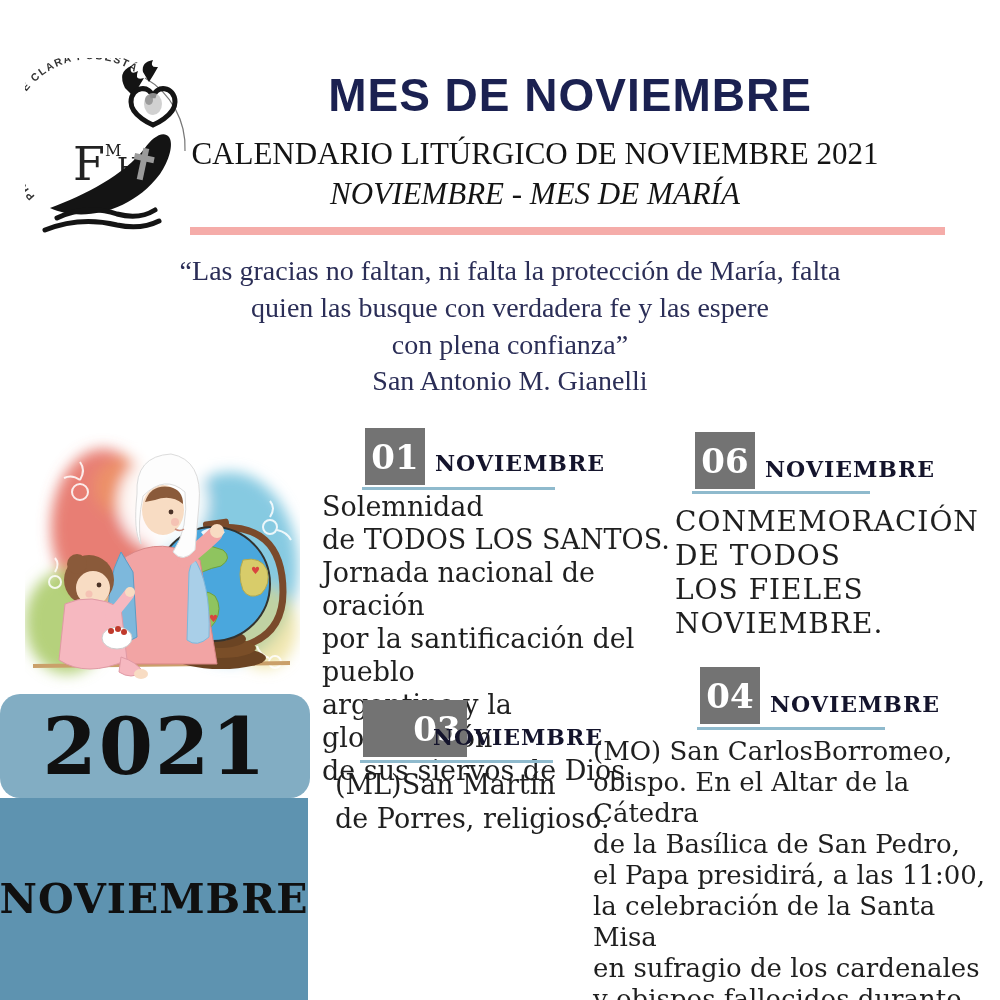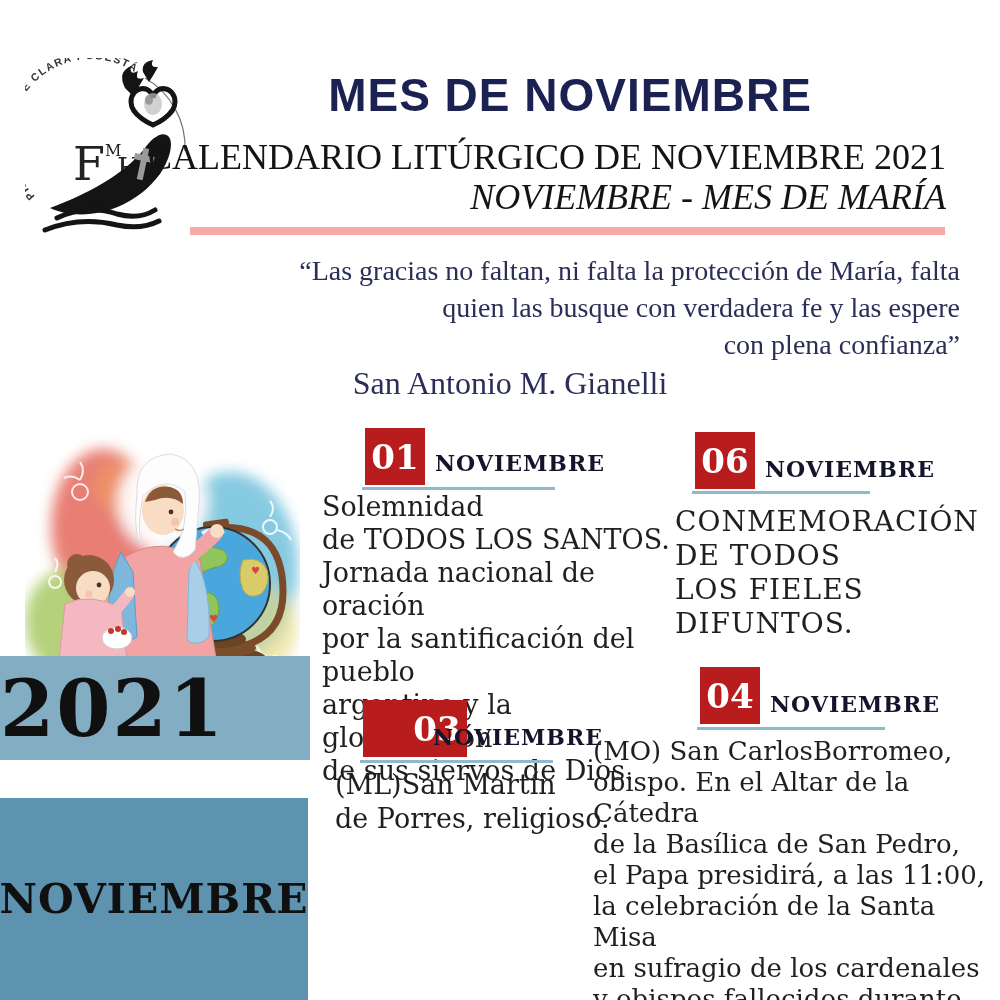--- a/index.html
+++ b/index.html
@@ -4,49 +4,49 @@
 <style>
   html,body{margin:0;padding:0;}
   body{width:1000px;height:1000px;position:relative;background:#ffffff;
        font-family:"DejaVu Serif", serif;overflow:hidden;}
   .abs{position:absolute;}
 
   
   .title{left:195px;top:68px;width:750px;text-align:center;
          font-size:46px;font-weight:800;letter-spacing:1px;color:#1b2151;
          font-family:Liberation Sans, sans-serif;}
-  .subtitle{left:146px;top:136px;width:800px;text-align:right;
-            font-size:36px;color:#141414;font-family:"Liberation Serif",serif;}
+  .subtitle{left:135px;top:136px;width:800px;text-align:center;
+            font-size:31px;color:#141414;font-family:"Liberation Serif",serif;}
   .subtitle2{top:176px;font-style:italic;}
   .divider{left:190px;top:227px;width:755px;height:8px;background:#f5aca9;}
 
   
-  .quote{left:60px;top:252px;width:900px;text-align:right;
+  .quote{left:60px;top:252px;width:900px;text-align:center;
          font-family:"Liberation Serif",serif;font-size:28px;line-height:37px;
          color:#2b2e57;white-space:pre-line;}
   .quote-author{left:60px;top:365px;width:900px;text-align:center;
-         font-family:"Liberation Serif",serif;font-size:32px;color:#2b2e57;}
-
-  
-  .day-square{width:60px;height:57px;background:#b91c1c;color:#ffffff;
+         font-family:"Liberation Serif",serif;font-size:28px;color:#2b2e57;}
+
+  
+  .day-square{width:60px;height:57px;background:#737373;color:#ffffff;
               display:flex;align-items:center;justify-content:center;
               font-size:34px;font-weight:bold;font-family:"DejaVu Serif",serif;}
   .day-month{font-size:22px;font-weight:bold;color:#14142c;
              letter-spacing:1px;font-family:"DejaVu Serif",serif;}
   .day-underline{height:3px;background:#8fbacd;}
   .day-text{font-family:"DejaVu Serif",serif;color:#1f1f1f;
             white-space:pre-line;}
   .t1{left:322px;top:490px;width:350px;font-size:27px;line-height:33px;}
   .t2{left:675px;top:505px;width:310px;font-size:28px;line-height:34px;letter-spacing:1px;}
   .t3{left:335px;top:768px;width:320px;font-size:27px;line-height:34px;}
   .t4{left:593px;top:736px;width:400px;font-size:26px;line-height:31px;}
 
   
-  .band-year{left:0;top:656px;width:310px;height:104px;background:#82adc3;
-             display:flex;align-items:center;}
+  .band-year{left:0;top:694px;width:310px;height:104px;background:#82adc3;
+             display:flex;align-items:center;justify-content:center;border-radius:20px;}
   .band-year span{font-size:78px;font-weight:800;color:#101010;
              font-family:"DejaVu Serif",serif;letter-spacing:2px;}
   .band-month{left:0;top:798px;width:308px;height:202px;background:#5e93b0;
              display:flex;align-items:center;justify-content:center;}
   .band-month span{font-size:41px;font-weight:800;color:#101010;
              font-family:"DejaVu Serif",serif;letter-spacing:1px;}
 </style>
 </head>
 <body>
 
@@ -195,21 +195,21 @@
 de sus siervos de Dios.</div>
 
 <div class="abs day-square" style="left:695px;top:432px;">
   <span>06</span>
 </div>
 <div class="abs day-month" style="left:765px;top:456px;">NOVIEMBRE</div>
 <div class="abs day-underline" style="left:692px;top:491px;width:178px;"></div>
 <div class="abs day-text t2">CONMEMORACIÓN
 DE TODOS
 LOS FIELES
-DIFUNTOS.</div>
+NOVIEMBRE.</div>
 
 <div class="abs day-square" style="left:363px;top:700px;padding-left:44px;">
   <span>03</span>
 </div>
 <div class="abs day-month" style="left:433px;top:724px;">NOVIEMBRE</div>
 <div class="abs day-underline" style="left:360px;top:760px;width:193px;"></div>
 <div class="abs day-text t3">(ML)San Martín
 de Porres, religioso.</div>
 
 <div class="abs day-square" style="left:700px;top:667px;">

